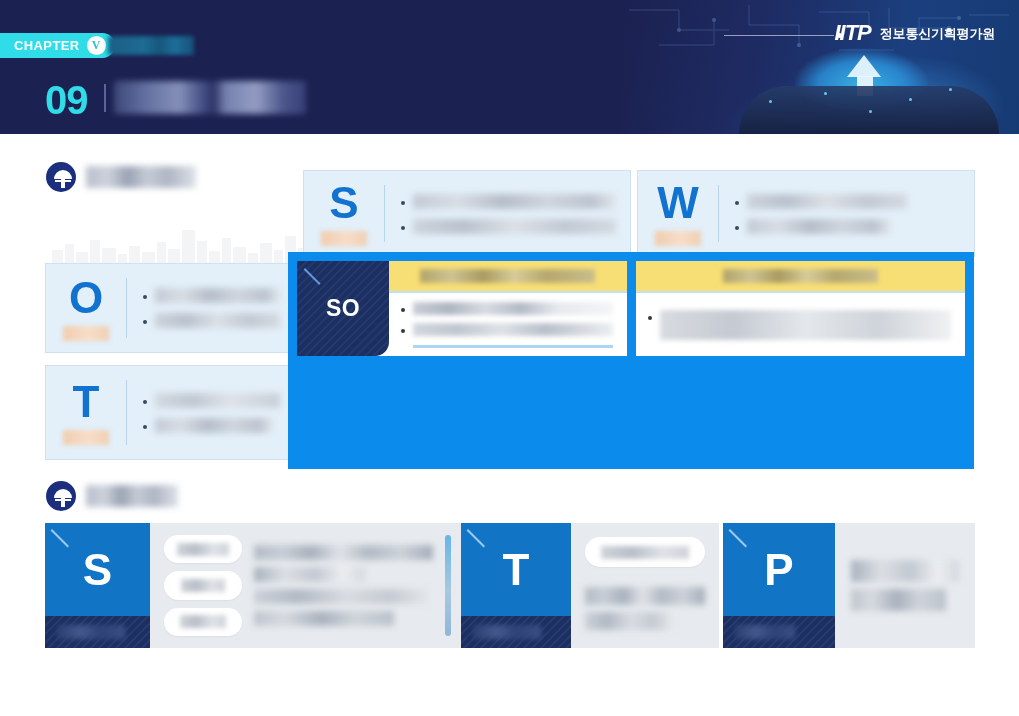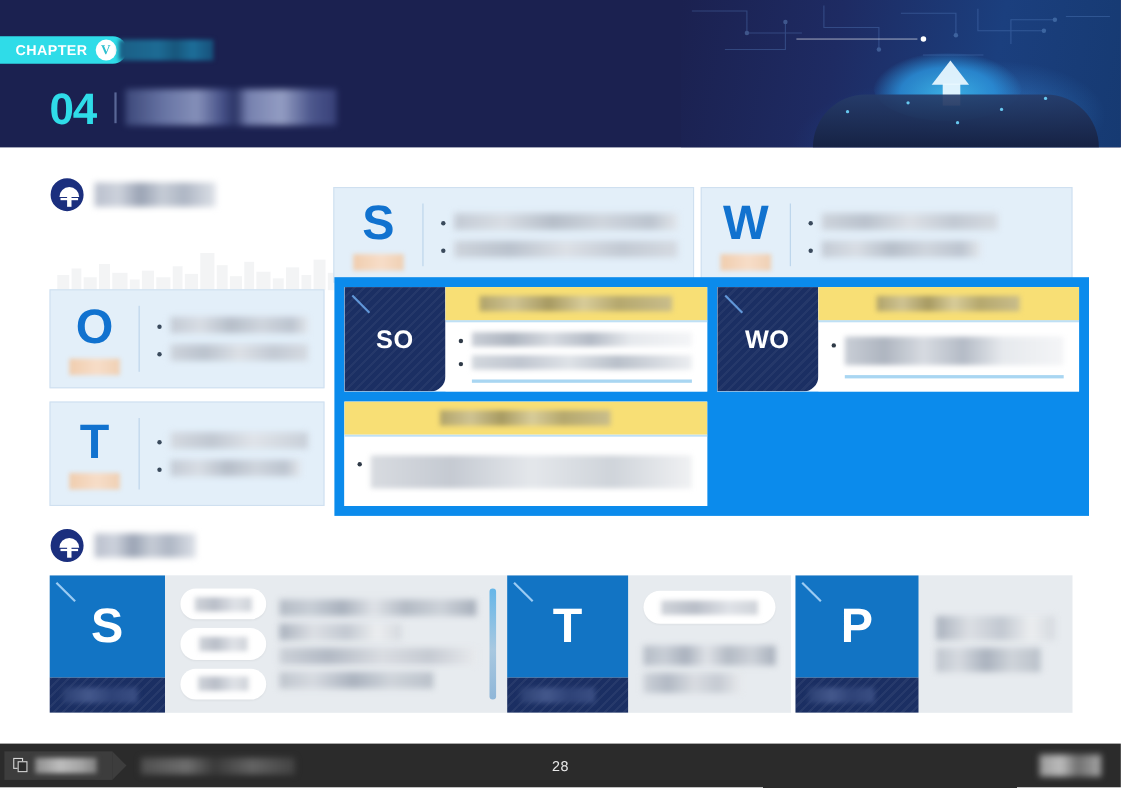--- a/index.html
+++ b/index.html
@@ -310,28 +310,32 @@
       <div class="arrow-stem"></div>
       <div class="hands"></div>
       <div class="dot" style="left:150px;top:100px;"></div>
       <div class="dot" style="left:205px;top:92px;"></div>
       <div class="dot" style="left:290px;top:98px;"></div>
       <div class="dot" style="left:330px;top:88px;"></div>
       <div class="dot" style="left:250px;top:110px;"></div>
     </div>
 
     <div class="logo-rule"></div>
+    <div class="logo-wrap">
+      <span class="logo-mark">IITP</span>
+      <span class="logo-text">정보통신기획평가원</span>
+    </div>
 
     <div class="chapter-badge">
       <span class="ctext">CHAPTER</span>
       <span class="cnum">V</span>
     </div>
     <div class="chapter-tag-blur"></div>
 
-    <div class="hnum">04</div>
+    <div class="hnum">09</div>
     <div class="hdiv"></div>
     <div class="htitle-blur"></div>
   </div>
 
   <div class="sec-head" style="left:46px; top:162px;">
     <div class="sec-icon">
         <i></i>
       </div>
     <div class="sec-title-blur" style="width:110px;"></div>
   </div>
@@ -428,21 +432,21 @@
         <span class="bullet-dot"></span>
         <span class="blur-line bl-b" style="max-width:160px;"></span>
       </div>
       <div class="bullet-row">
         <span class="bullet-dot"></span>
         <span class="blur-line bl-a" style="max-width:144px;"></span>
       </div>
     </div>
   </div>
 
-  <div class="hl-frame" style="left:304px; top:252px; width:686px; height:217px;">
+  <div class="hl-frame" style="left:288px; top:252px; width:686px; height:217px;">
 
     <div class="hl-card">
       <div class="hl-tab">SO</div>
       <div class="hl-right">
         <div class="hl-title-bar">
           <div class="hl-title-blur" style="width:175px;"></div>
         </div>
         <div class="hl-content">
           <div class="hl-bullet">
             <span class="hl-dot"></span>
@@ -450,35 +454,20 @@
           </div>
           <div class="hl-bullet">
             <span class="hl-dot"></span>
             <span class="hl-blur hb-2"></span>
           </div>
           <div class="hl-underline" style="margin-left:12px;"></div>
         </div>
       </div>
     </div>
 
-    <div class="hl-card">
-      <div class="hl-tab">WO</div>
-      <div class="hl-right">
-        <div class="hl-title-bar">
-          <div class="hl-title-blur" style="width:130px;"></div>
-        </div>
-        <div class="hl-content">
-          <div class="hl-bullet">
-            <span class="hl-dot"></span>
-            <span class="hl-blur hb-1" style="height:26px;"></span>
-          </div>
-          <div class="hl-underline" style="margin-left:12px;"></div>
-        </div>
-      </div>
-    </div>
 
     <div class="hl-card">
       <div class="hl-right">
         <div class="hl-title-bar">
           <div class="hl-title-blur" style="width:155px;"></div>
         </div>
         <div class="hl-content">
           <div class="hl-bullet">
             <span class="hl-dot"></span>
             <span class="hl-blur hb-3" style="height:30px;"></span>
@@ -551,26 +540,14 @@
       </div>
     </div>
     <div class="stp-body" style="flex-direction:column; justify-content:center; gap:8px; padding:18px 16px;">
       <div class="stp-text">
         <div class="stp-text-blur st-2" style="height:22px;"></div>
         <div class="stp-text-blur st-4" style="height:22px; width:88%;"></div>
       </div>
     </div>
   </div>
 
-  <div class="statusbar">
-    <div class="sb-tag">
-      <span class="sb-copy-icon">
-        <i class="b1"></i>
-          <i class="b2"></i>
-      </span>
-      <span class="sb-tag-blur"></span>
-    </div>
-    <div class="sb-crumb-blur"></div>
-    <div class="sb-page">28</div>
-    <div class="sb-right-blur"></div>
-  </div>
 
 </div>
 
 </body></html>

